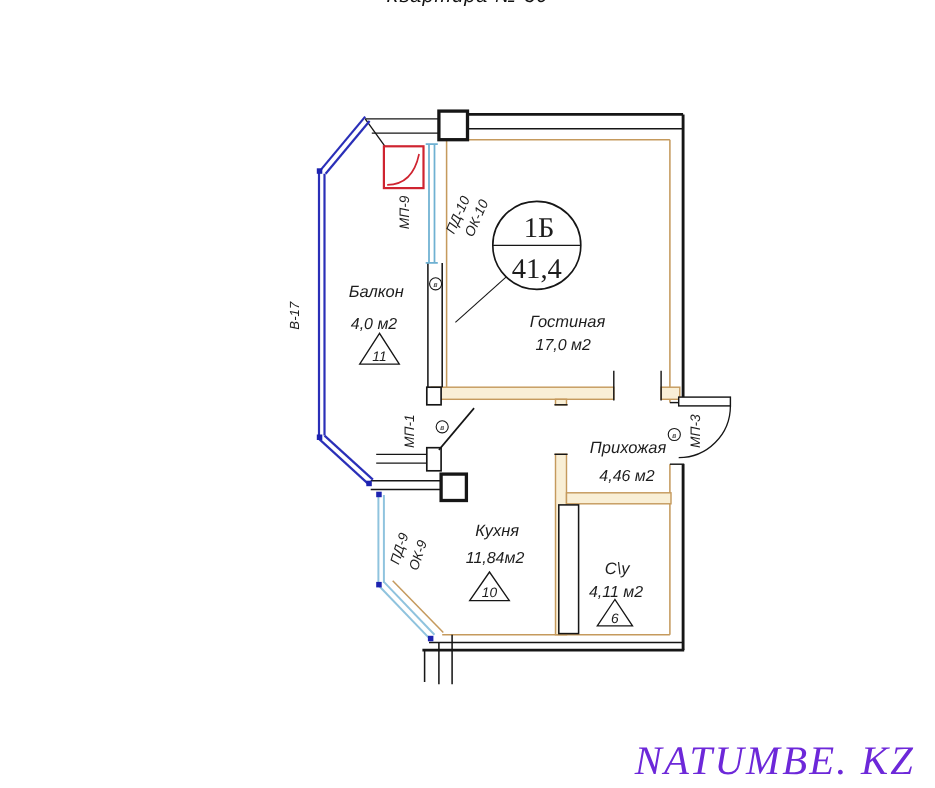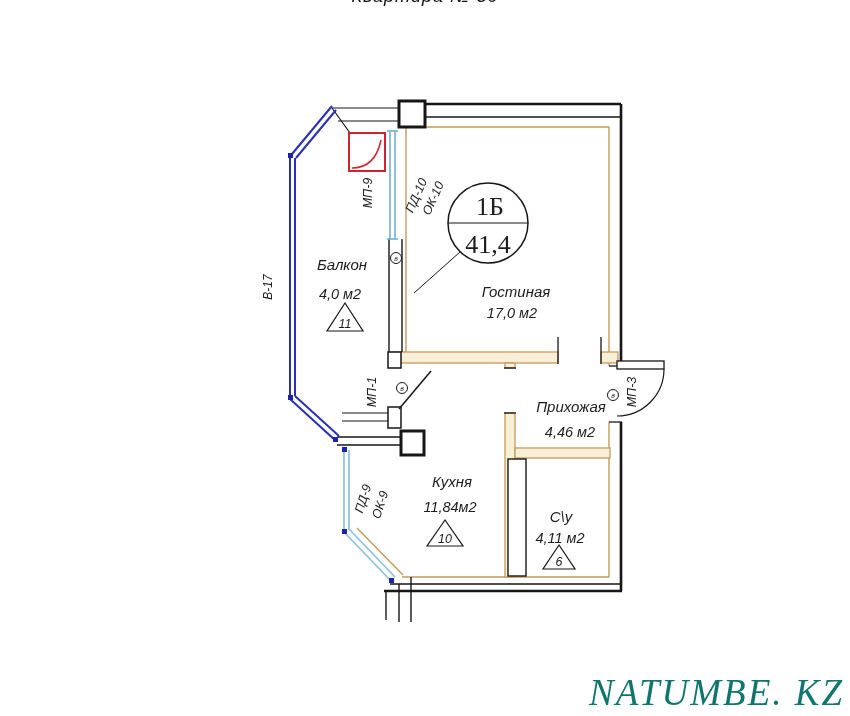--- a/index.html
+++ b/index.html
@@ -10,23 +10,23 @@
   .plan-svg{position:absolute;left:0;top:0;}
   .title-clip{
     position:absolute;top:0;left:0;width:100%;height:9px;overflow:hidden;
   }
   .title-text{
     margin-top:-14px;text-align:center;font-style:italic;
     font-size:18px;color:#111;letter-spacing:1px;
     font-family:"Liberation Sans",sans-serif;
   }
   .watermark{
-    position:absolute;right:6px;bottom:2px;
+    position:absolute;right:18px;bottom:2px;
     font-family:"Liberation Serif",serif;font-style:italic;
-    font-size:37px;letter-spacing:2px;color:#0f766e;white-space:nowrap;
+    font-size:37px;letter-spacing:2px;color:#6d28d9;white-space:nowrap;
   }
   text{fill:#1d1d1d;}
   .lbl{font-family:"Liberation Sans",sans-serif;font-style:italic;}
   .stampTxt{font-family:"Liberation Serif",serif;}
 </style>
 </head>
 <body>
 
 <div class="stage">
 

